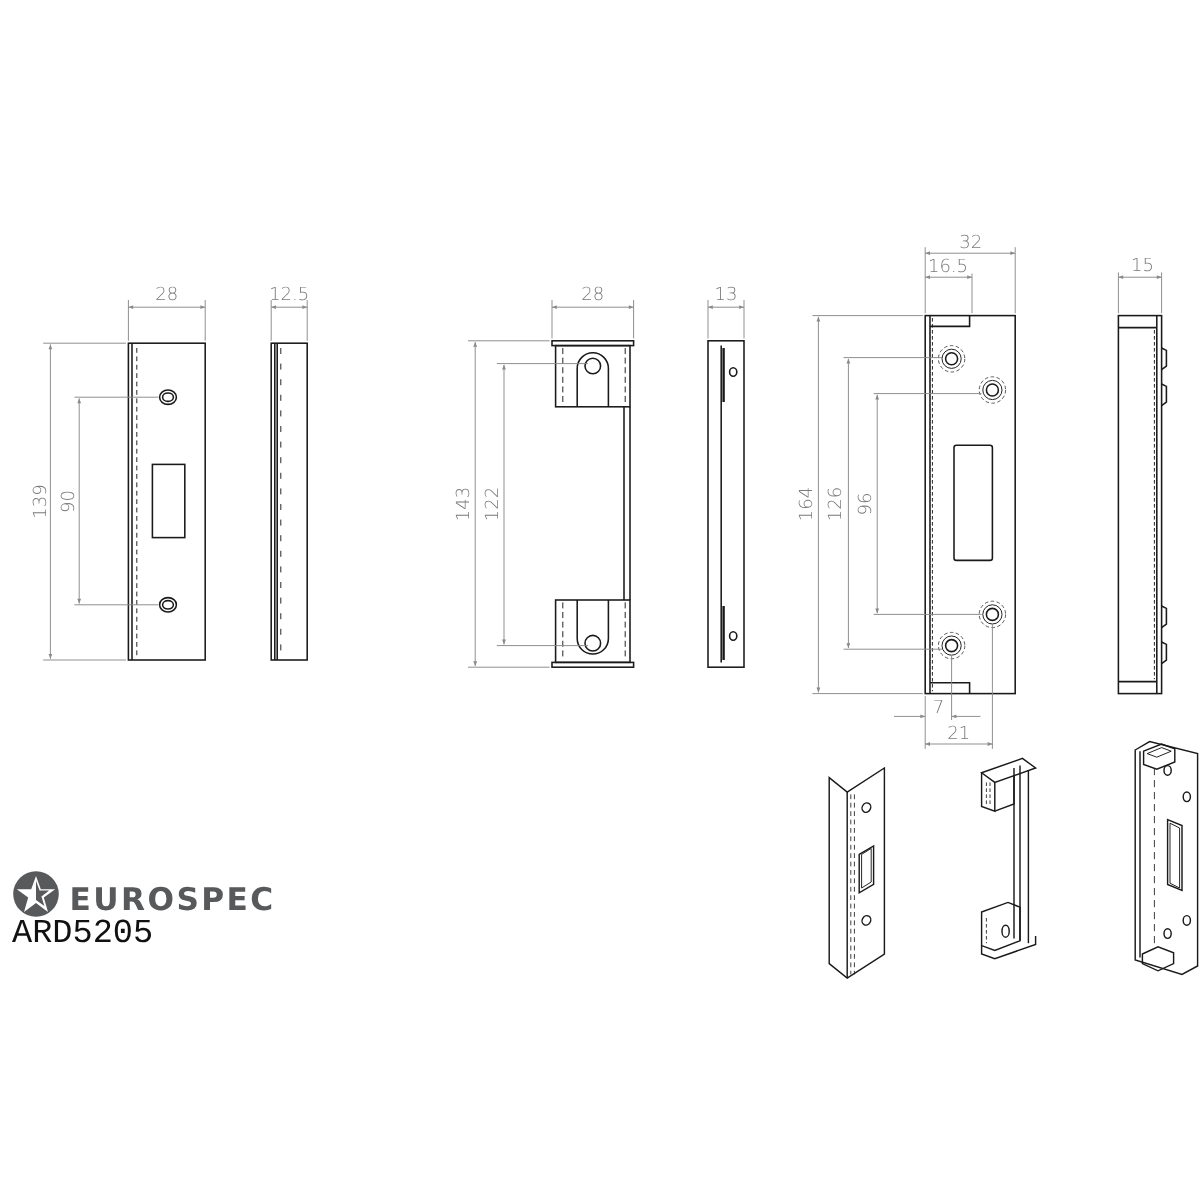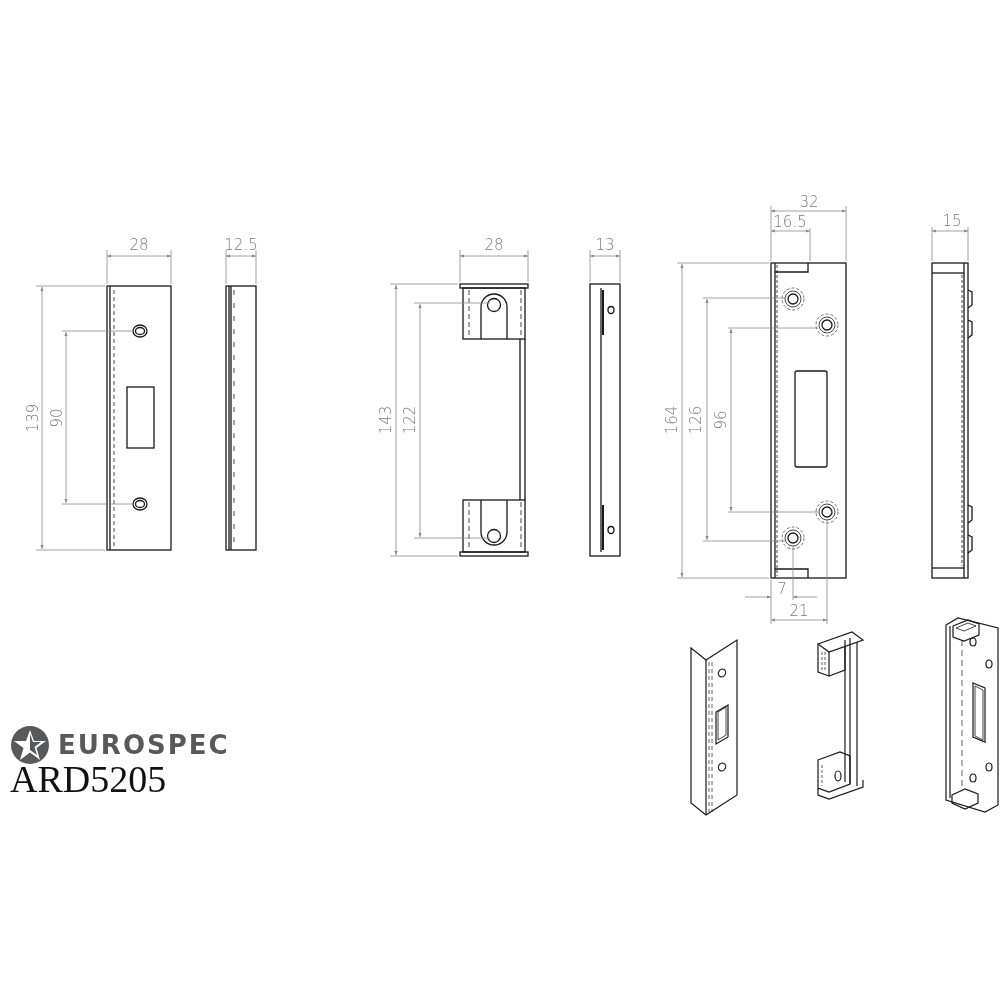--- a/index.html
+++ b/index.html
@@ -1,22 +1,22 @@
 <!DOCTYPE html>
 <html><head>
 <meta charset="utf-8">
 <style>
   html,body{margin:0;padding:0;background:#fff;}
   body{width:1000px;height:1000px;position:relative;overflow:hidden;font-family:"DejaVu Sans",sans-serif;}
   svg{position:absolute;left:0;top:0;}
   .dim{font-family:"DejaVu Sans",sans-serif;font-size:15px;fill:#7a7a7a;font-weight:300;}
   .brand{position:absolute;left:10px;top:725px;}
-  .logo-row{display:flex;align-items:center;gap:8px;}
+  .logo-row{display:flex;align-items:flex-end;gap:8px;}
   .logo-text{font-family:"DejaVu Sans",sans-serif;font-weight:bold;font-size:26px;color:#58595b;letter-spacing:2px;}
-  .code{font-family:Liberation Serif, serif;font-size:38px;color:#111;margin-top:-2px;line-height:32px;}
+  .code{font-family:Liberation Mono, monospace;font-size:28px;color:#111;margin-top:-2px;line-height:32px;}
   .note{font-family:"Liberation Sans",sans-serif;font-size:11.5px;color:#111;margin-top:1px;}
 </style>
 </head>
 <body>
 
 <svg width="1000" height="1000" viewBox="0 0 1000 1000">
   <defs>
     <marker id="arr" viewBox="0 0 10 10" refX="10" refY="5" markerWidth="9" markerHeight="5" orient="auto-start-reverse">
       <path d="M0,1 L10,5 L0,9 z" fill="#8a8a8a"></path>
     </marker>

